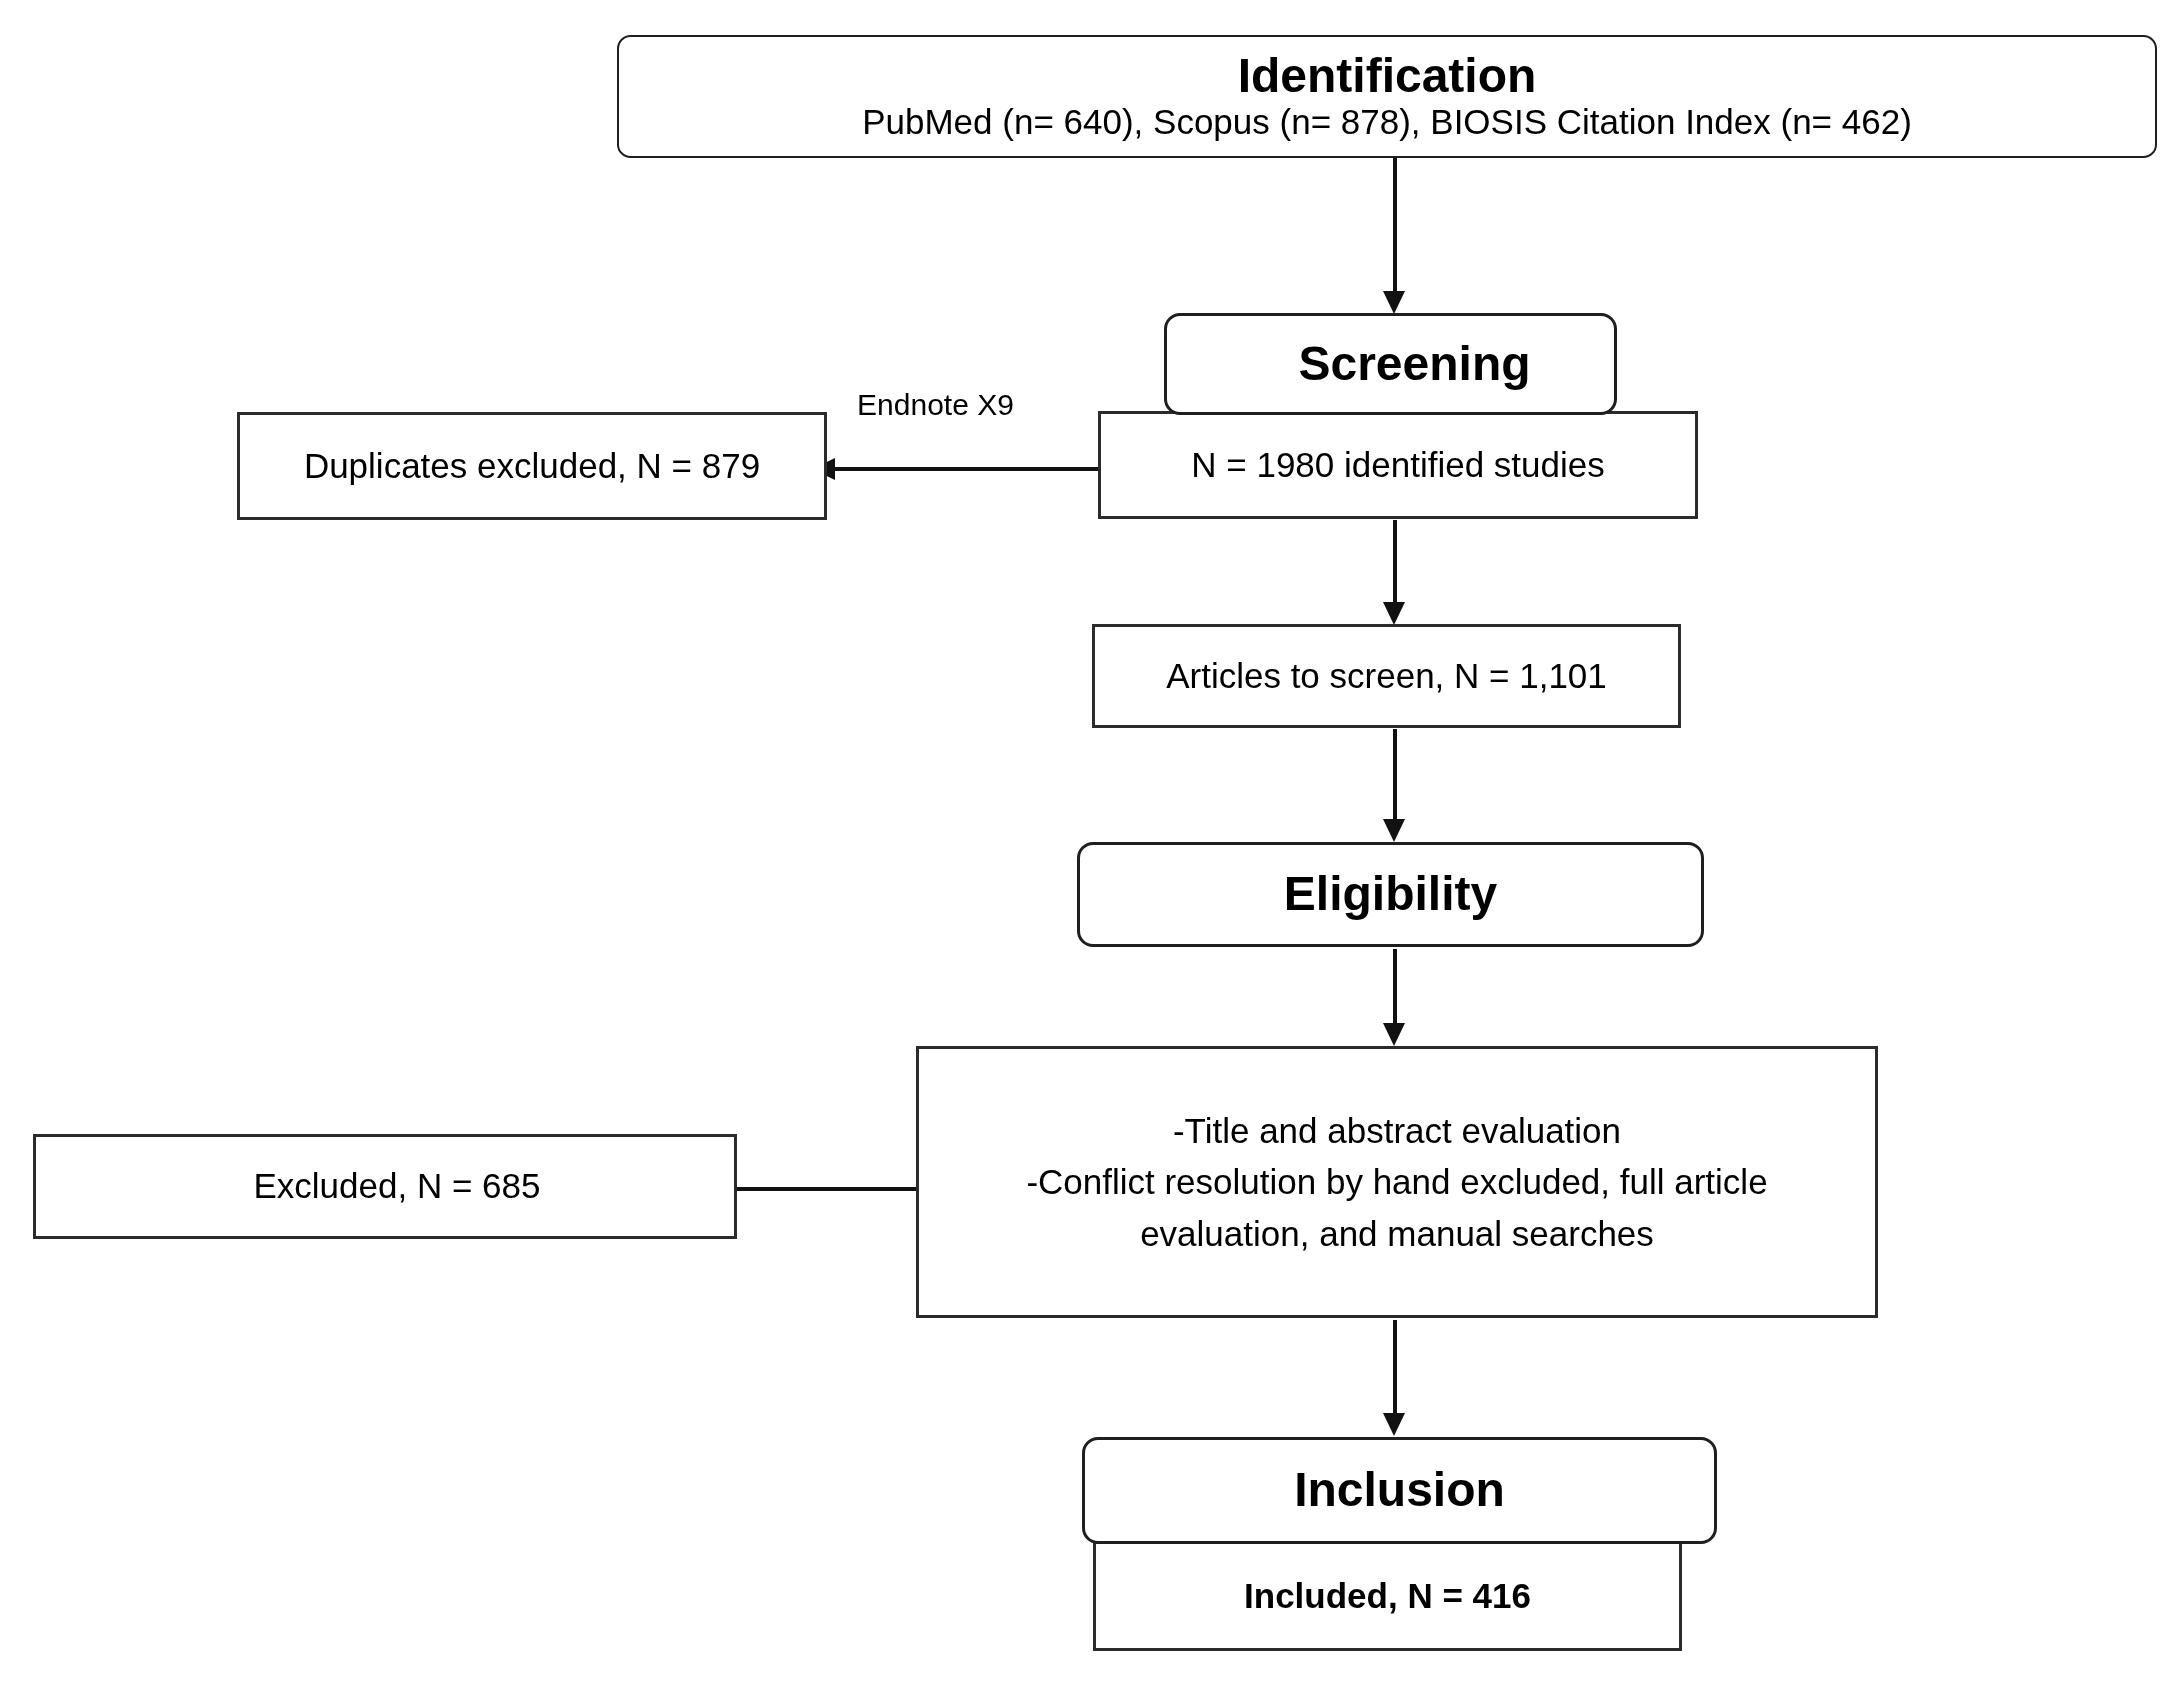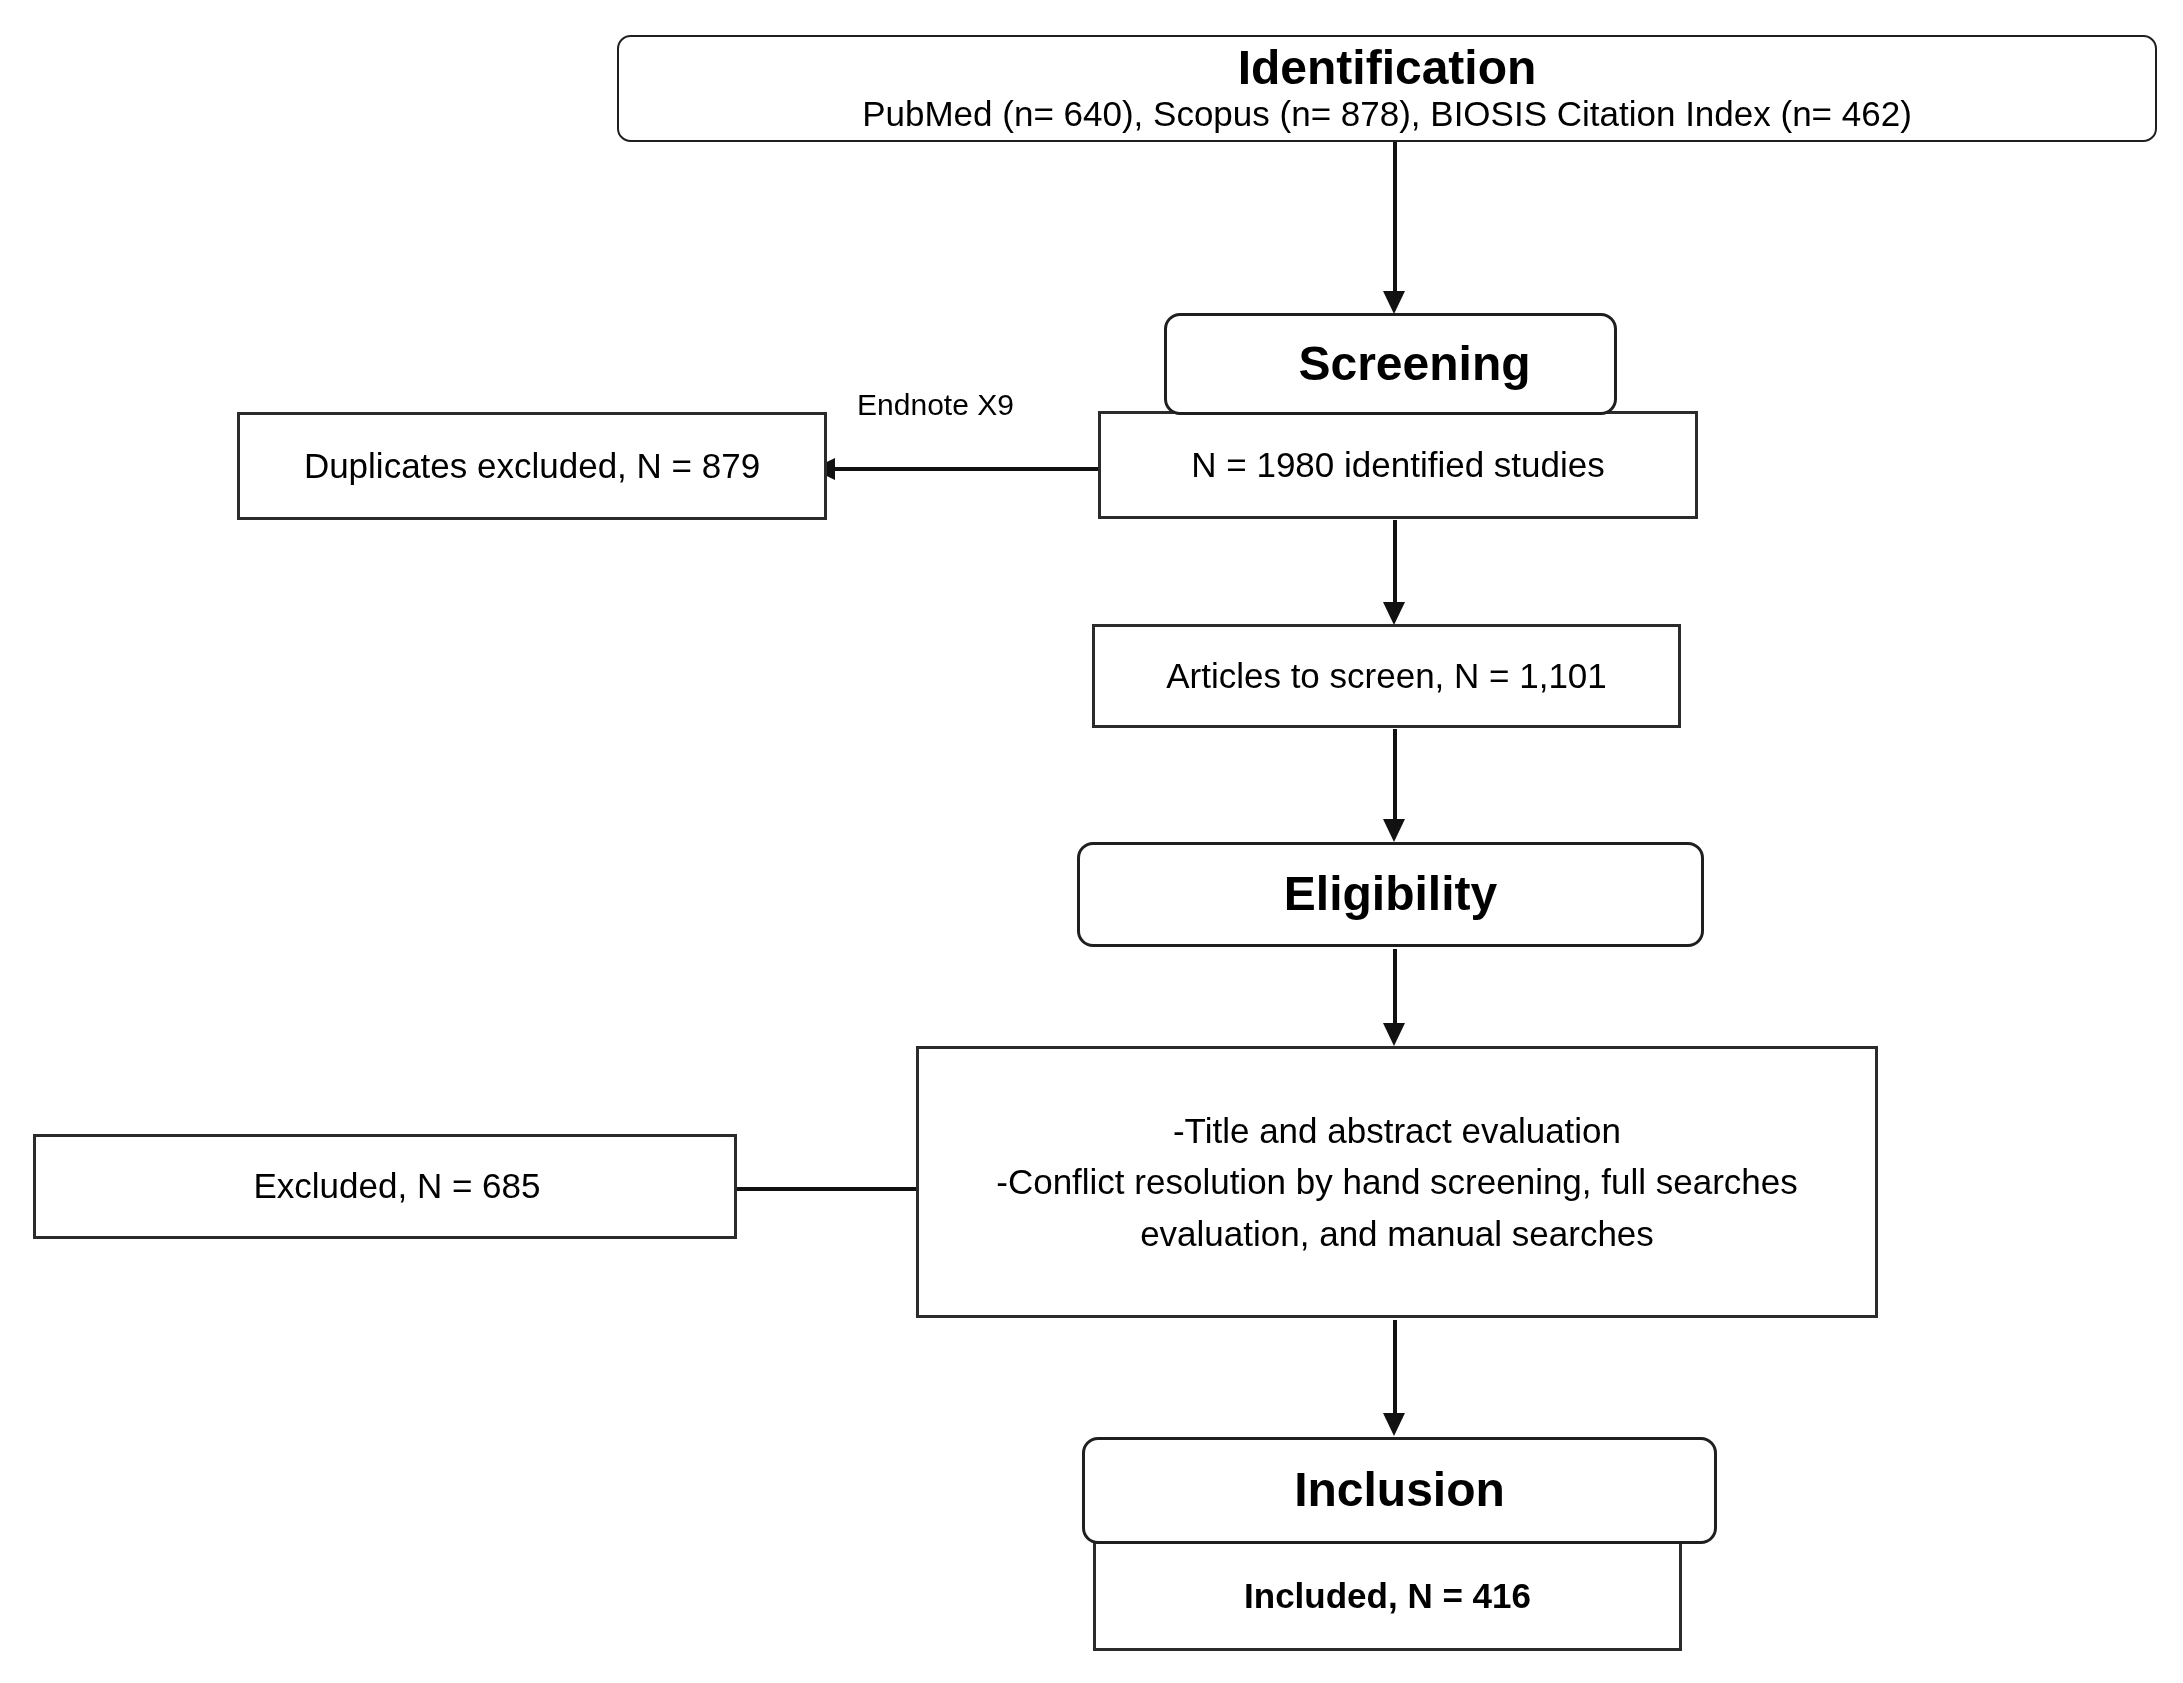--- a/index.html
+++ b/index.html
@@ -102,21 +102,21 @@
     border-bottom: 11.8px solid transparent;
     border-right: 23.5px solid #111111;
     z-index: 1;
   }
 </style>
 </head>
 <body>
 
 <div id="canvas">
 
-  <div class="rbox" style="left:617px; top:35px; width:1540px; height:107px; border-width:2.5px; border-radius:13.6px;">
+  <div class="rbox" style="left:617px; top:35px; width:1540px; height:123px; border-width:2.5px; border-radius:13.6px;">
     <div class="hdr">Identification</div>
     <div class="sub-text">PubMed (n= 640), Scopus (n= 878), BIOSIS Citation Index (n= 462)</div>
   </div>
 
   <div class="vline" style="left:1393px; top:139px; height:155px;"></div>
   <div class="head-down" style="left:1383px; top:291px;"></div>
 
   <div class="rbox" style="left:1164px; top:313px; width:453px; height:102px;padding-left:48px;">
     <div class="hdr">Screening</div>
   </div>
@@ -146,21 +146,21 @@
 
   <div class="rbox" style="left:1077px; top:842px; width:627px; height:105px;">
     <div class="hdr">Eligibility</div>
   </div>
 
   <div class="vline" style="left:1393px; top:949px; height:76px;"></div>
   <div class="head-down" style="left:1383px; top:1023px;"></div>
 
   <div class="sbox" style="left:916px; top:1046px; width:962px; height:272px; border-width:3.1px;">
     <div class="eval-line">-Title and abstract evaluation</div>
-    <div class="eval-line">-Conflict resolution by hand screening, full searches</div>
+    <div class="eval-line">-Conflict resolution by hand excluded, full article</div>
     <div class="eval-line">evaluation, and manual searches</div>
   </div>
 
   <div class="hline" style="left:649px; top:1187px; width:267px;"></div>
   <div class="head-left" style="left:627px; top:1178px;"></div>
 
   <div class="sbox" style="left:33px; top:1134px; width:704px; height:105px; border-width:3.1px;padding-left:24px;">
     <div class="body-text">Excluded, N = 685</div>
   </div>
 

